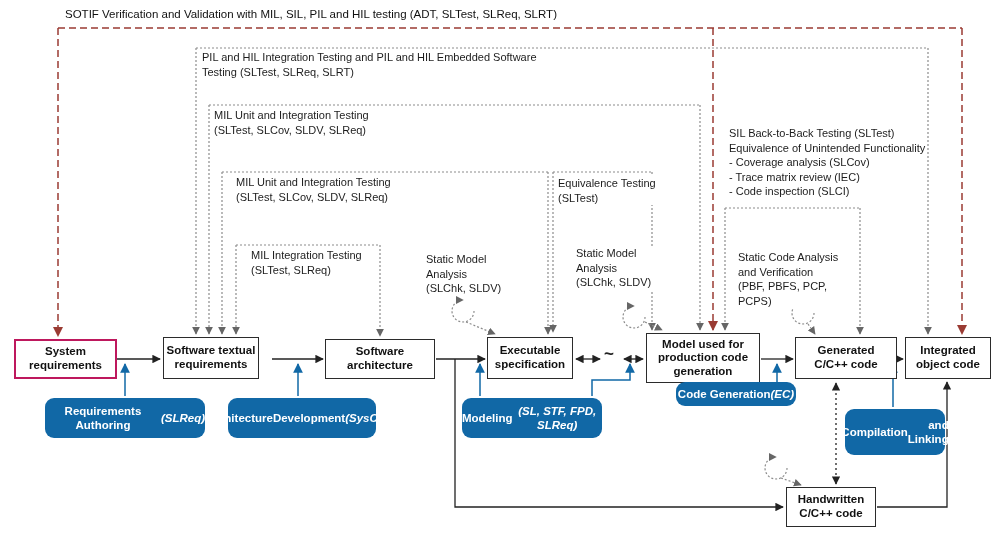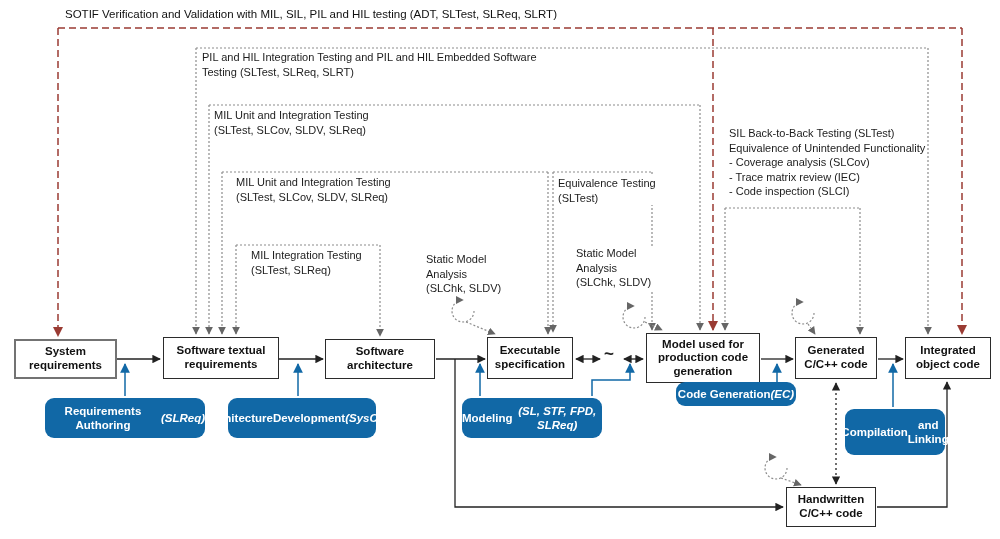--- a/index.html
+++ b/index.html
@@ -9,21 +9,21 @@
 
   .slabel { position:absolute; font-size:11px; line-height:1.32; color:#1c1c1c;
             background:#fff; padding:0 2px; white-space:nowrap; }
   .slabel span { display:block; }
 
   .title { position:absolute; font-size:11.5px; color:#111; background:#fff; padding:0 2px; white-space:nowrap; }
 
   .pbox { position:absolute; background:#fff; border:1.4px solid #2b2b2b;
           display:flex; flex-direction:column; align-items:center; justify-content:center;
           font-weight:bold; font-size:11.5px; line-height:1.18; text-align:center; color:#111; box-sizing:border-box; }
-  .pbox.sysreq { border:2px solid #737373;text-align:center; }
+  .pbox.sysreq { border:2px solid #be185d;text-align:center; }
 
   .bbox { position:absolute; background:#1168a6; border-radius:9px; color:#fff;
           display:flex; flex-direction:row; align-items:center; justify-content:center;
           font-weight:bold; font-size:11.5px; line-height:1.25; text-align:center; box-sizing:border-box; }
   .bbox .it { font-style:italic; }
   .bbox .row { display:flex; justify-content:center; }
 
   .tilde { position:absolute; font-weight:bold; font-size:17px; color:#222; }
 </style>
 </head>
@@ -148,43 +148,49 @@
     <span>Analysis</span>
     <span>(SLChk, SLDV)</span>
   </div>
   <div class="slabel" style="left:727px; top:126px;">
     <span>SIL Back-to-Back Testing (SLTest)</span>
     <span>Equivalence of Unintended Functionality</span>
     <span>- Coverage analysis (SLCov)</span>
     <span>- Trace matrix review (IEC)</span>
     <span>- Code inspection (SLCI)</span>
   </div>
+  <div class="slabel" style="left:736px; top:250px;">
+    <span>Static Code Analysis</span>
+    <span>and Verification</span>
+    <span>(PBF, PBFS, PCP,</span>
+    <span>PCPS)</span>
+  </div>
 
   <div class="pbox sysreq" style="left:14px; top:339px; width:103px; height:40px;">
     <span>System</span>
     <span>requirements</span>
   </div>
-  <div class="pbox" style="left:163px; top:337px; width:116px; height:42px;text-align:center;">
+  <div class="pbox" style="left:163px; top:337px; width:96px; height:42px;text-align:center;">
     <span>Software textual</span>
     <span>requirements</span>
   </div>
   <div class="pbox" style="left:325px; top:339px; width:110px; height:40px;">
     <span>Software</span>
     <span>architecture</span>
   </div>
   <div class="pbox" style="left:487px; top:337px; width:86px; height:42px;">
     <span>Executable</span>
     <span>specification</span>
   </div>
   <div class="pbox" style="left:646px; top:333px; width:114px; height:50px;">
     <span>Model used for</span>
     <span>production code</span>
     <span>generation</span>
   </div>
-  <div class="pbox" style="left:795px; top:337px; width:82px; height:42px;">
+  <div class="pbox" style="left:795px; top:337px; width:102px; height:42px;">
     <span>Generated</span>
     <span>C/C++ code</span>
   </div>
   <div class="pbox" style="left:905px; top:337px; width:86px; height:42px;">
     <span>Integrated</span>
     <span>object code</span>
   </div>
   <div class="pbox" style="left:786px; top:487px; width:90px; height:40px;">
     <span>Handwritten</span>
     <span>C/C++ code</span>
@@ -202,20 +208,20 @@
     </span>
   </div>
   <div class="bbox" style="left:462px; top:398px; width:140px; height:40px;">
     <span>Modeling</span>
     <span class="it">(SL, STF, FPD, SLReq)</span>
   </div>
   <div class="bbox" style="left:676px; top:382px; width:120px; height:24px;">
     <span>Code Generation</span>
     <span class="it">(EC)</span>
   </div>
-  <div class="bbox" style="left:845px; top:409px; width:100px; height:46px;">
+  <div class="bbox" style="left:845px; top:409px; width:100px; height:46px;text-align:right;">
     <span>Compilation</span>
     <span>and Linking</span>
   </div>
 
   <div class="tilde" style="left:604px; top:344px;">~</div>
 
 </div>
 
 </body></html>

